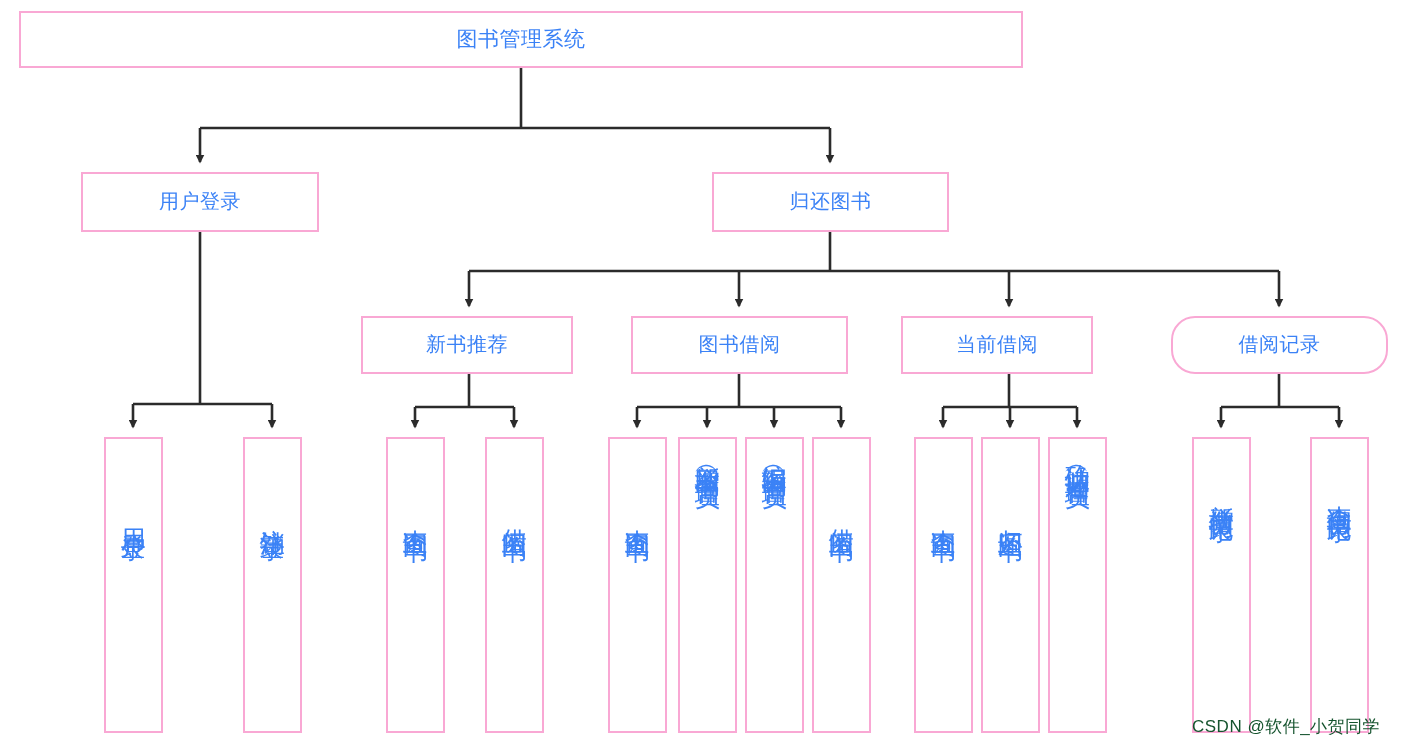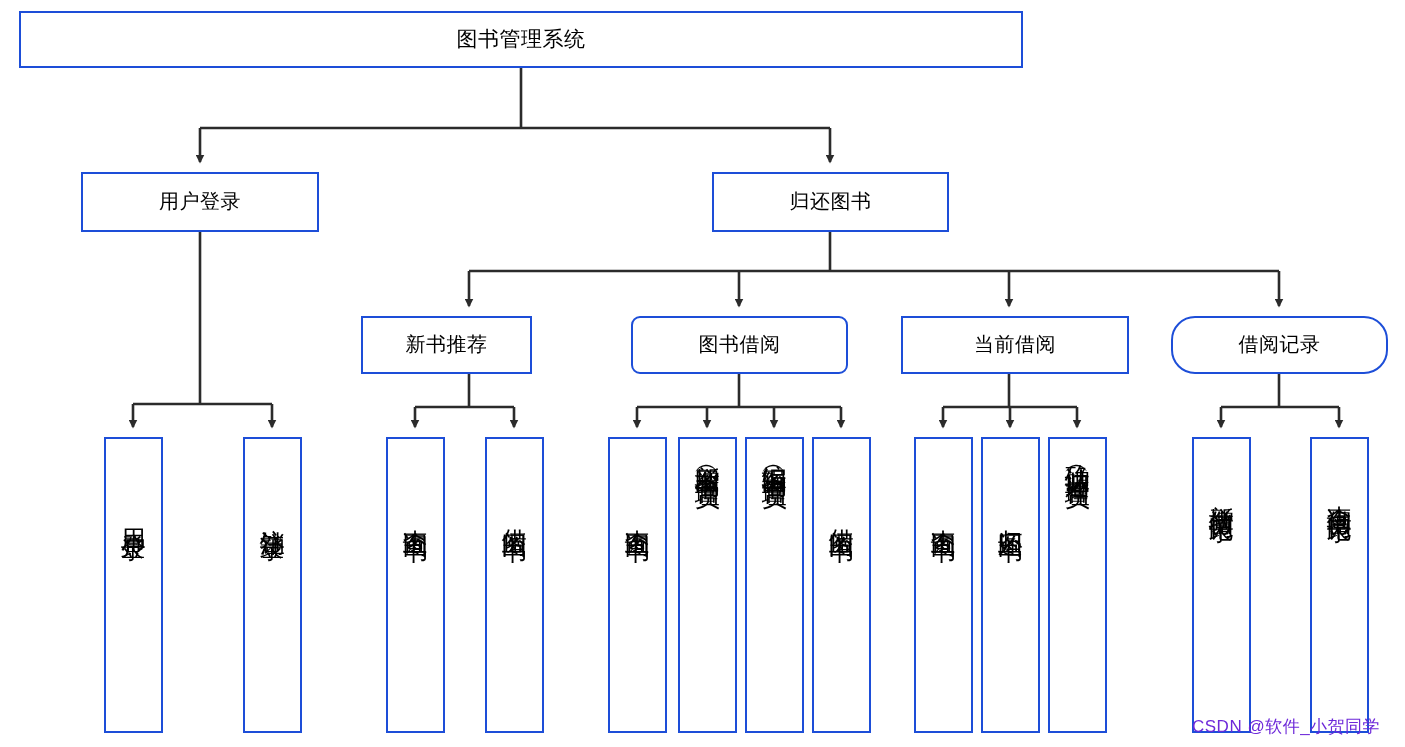--- a/index.html
+++ b/index.html
@@ -21,26 +21,26 @@
     position: absolute;
     left: 0;
     top: 0;
     width: 1405px;
     height: 747px;
     pointer-events: none;
   }
   .node {
     position: absolute;
     box-sizing: border-box;
-    border: 2px solid #1d4ed8;
+    border: 2px solid #f9a8d4;
     background: #ffffff;
     display: flex;
     align-items: center;
     justify-content: center;
-    color: #000000;
+    color: #3b82f6;
   }
   .node-label {
     display: block;
     text-align: center;
     line-height: 1.18;
     letter-spacing: 0.5px;
   }
   
   .node.level-root {
     left: 19px;
@@ -62,23 +62,23 @@
   #node-user-login { left: 81px;  width: 238px; }
   #node-book-mgmt  { left: 712px; width: 237px; }
   
   .node.level-3 {
     height: 58px;
     top: 316px;
   }
   .node.level-3 .node-label {
     font-size: 20px;
   }
-  #node-new-book-rec { left: 361px;  width: 171px; }
-  #node-book-borrow  { left: 631px;  width: 217px; border-radius: 9px; }
-  #node-current-loan { left: 901px;  width: 228px; }
+  #node-new-book-rec { left: 361px;  width: 212px; }
+  #node-book-borrow  { left: 631px;  width: 217px; }
+  #node-current-loan { left: 901px;  width: 192px; }
   #node-loan-record  { left: 1171px; width: 217px; border-radius: 24px; }
   
   .node.leaf {
     top: 437px;
     height: 296px;
     width: 59px;
     align-items: flex-start;
     justify-content: center;
     padding-top: 6px;
   }
@@ -95,21 +95,21 @@
     margin-top: 64px;
   }
   .node.leaf.medium .node-label {
     margin-top: 40px;
   }
   #watermark {
     position: absolute;
     left: 1192px;
     top: 715px;
     font-size: 17px;
-    color: #6d28d9;
+    color: #14532d;
     letter-spacing: 0.5px;
     white-space: nowrap;
   }
 </style>
 </head>
 <body>
 
 <div id="diagram-root">
 
   <svg id="edges-layer" viewBox="0 0 1405 747" width="1405" height="747">

